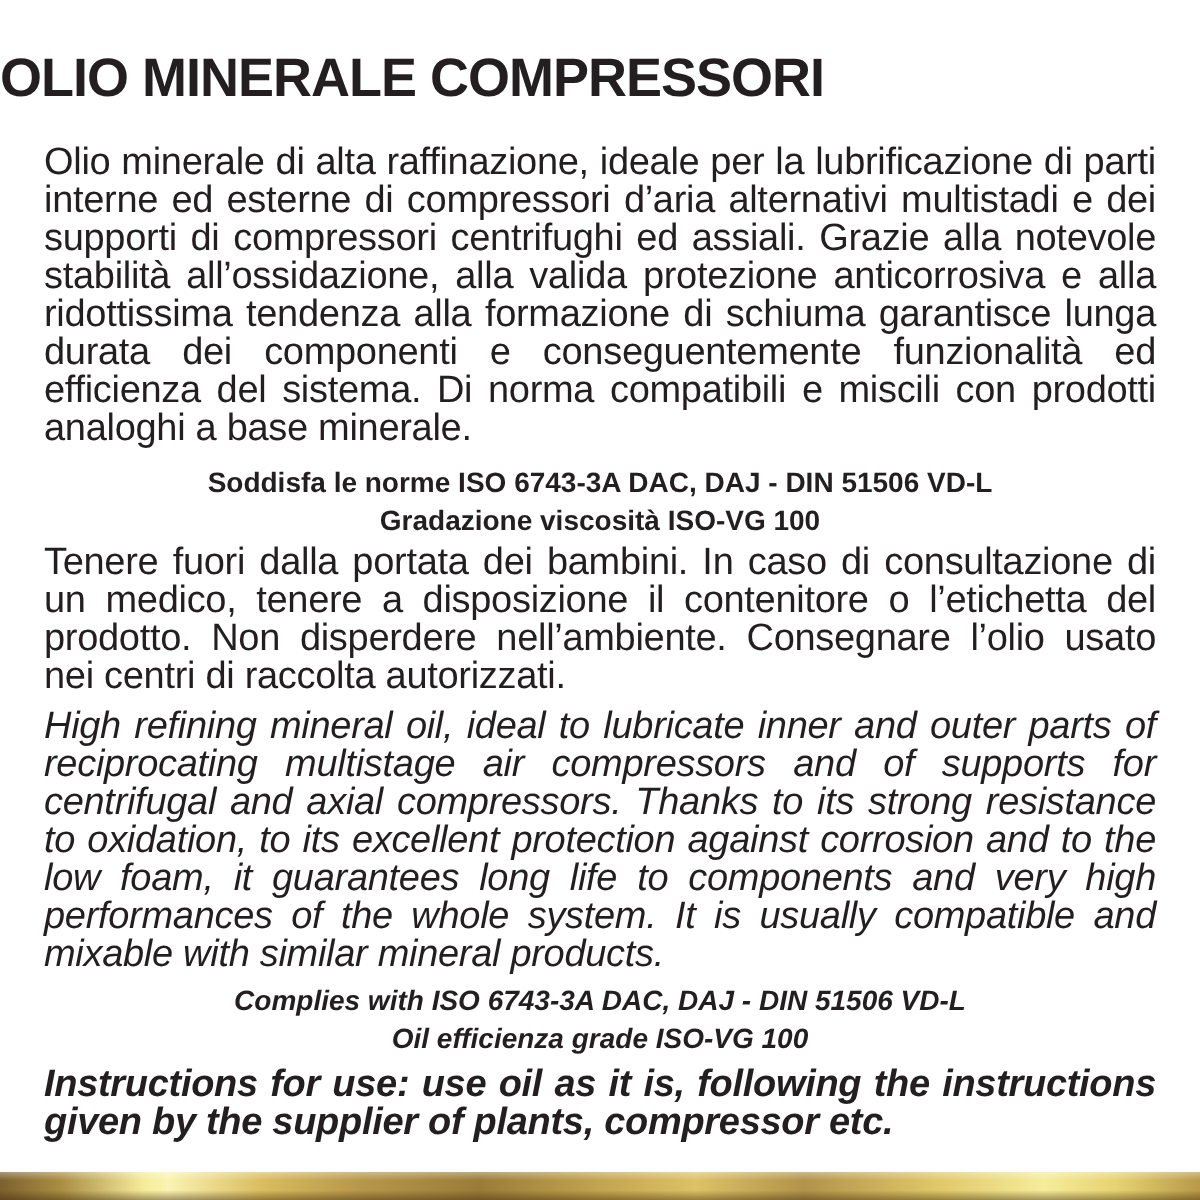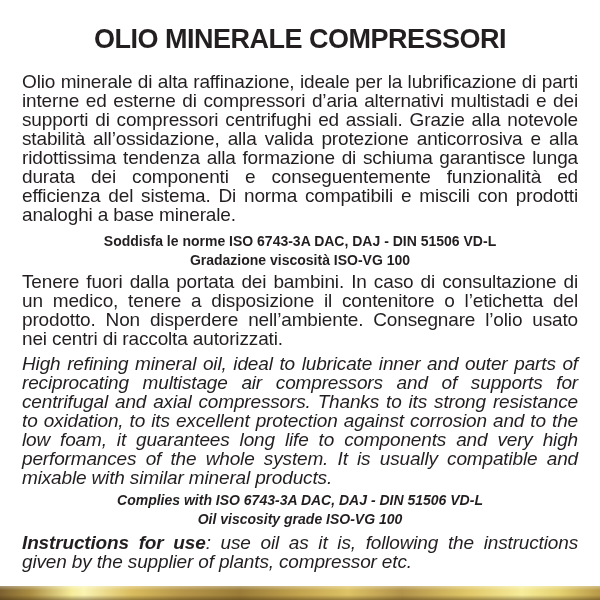--- a/index.html
+++ b/index.html
@@ -10,21 +10,21 @@
     color: var(--text, #231f20);
   }
   .page {
     position: relative;
     width: 600px; height: 600px;
     overflow: hidden;
     background: #ffffff;
   }
   .title {
     margin: 24px 0 0 0;
-    text-align: center;
+    text-align: left;
     font-size: 27px;
     font-weight: bold;
     letter-spacing: -0.5px;
     line-height: 30px;
     white-space: nowrap;
   }
   .para {
     margin: 0 22px;
     font-size: 19px;
     letter-spacing: -0.15px;
@@ -37,21 +37,21 @@
     line-height: 19px;
     text-align: center;
     font-weight: bold;
   }
   .it-intro   { margin-top: 18px; }
   .it-norms   { margin-top: 8px; }
   .it-usage   { margin-top: 5px; }
   .it-safety  { margin-top: 2px; }
   .en-intro   { margin-top: 6px; font-style: italic; }
   .en-norms   { margin-top: 4px; font-style: italic; }
-  .en-usage   { margin-top: 4px; font-style: italic; }
+  .en-usage   { margin-top: 4px; font-style: italic; font-weight: bold; }
   .en-safety  { margin-top: 1px; font-style: italic; }
   .gold-bar {
     position: absolute;
     left: 0; bottom: 0;
     width: 600px; height: 14px;
     background:
       linear-gradient(180deg, rgba(255,255,255,0.35) 0%, rgba(255,255,255,0) 30%, rgba(0,0,0,0) 65%, rgba(60,40,10,0.45) 100%),
       linear-gradient(90deg,
         var(--gold-dark, #7c6130) 0%,
         #a98c42 5%,
@@ -83,21 +83,21 @@
     <div>Gradazione viscosità ISO-VG 100</div>
   </div>
 
 
   <p class="para it-safety">Tenere fuori dalla portata dei bambini. In caso di consultazione di un medico, tenere a disposizione il contenitore o l’etichetta del prodotto. Non disperdere nell’ambiente. Consegnare l’olio usato nei centri di raccolta autorizzati.</p>
 
   <p class="para en-intro">High refining mineral oil, ideal to lubricate inner and outer parts of reciprocating multistage air compressors and of supports for centrifugal and axial compressors. Thanks to its strong resistance to oxidation, to its excellent protection against corrosion and to the low foam, it guarantees long life to components and very high performances of the whole system. It is usually compatible and mixable with similar mineral products.</p>
 
   <div class="centered en-norms">
     <div>Complies with ISO 6743-3A DAC, DAJ - DIN 51506 VD-L</div>
-    <div>Oil viscosity grade ISO-VG 100</div>
+    <div>Oil efficienza grade ISO-VG 100</div>
   </div>
 
   <p class="para en-usage"><b>Instructions for use</b><span>: use oil as it is, following the instructions given by the supplier of plants, compressor etc.</span></p>
 
 
   <div class="gold-bar"></div>
 
 </div>
 
 </body></html>

